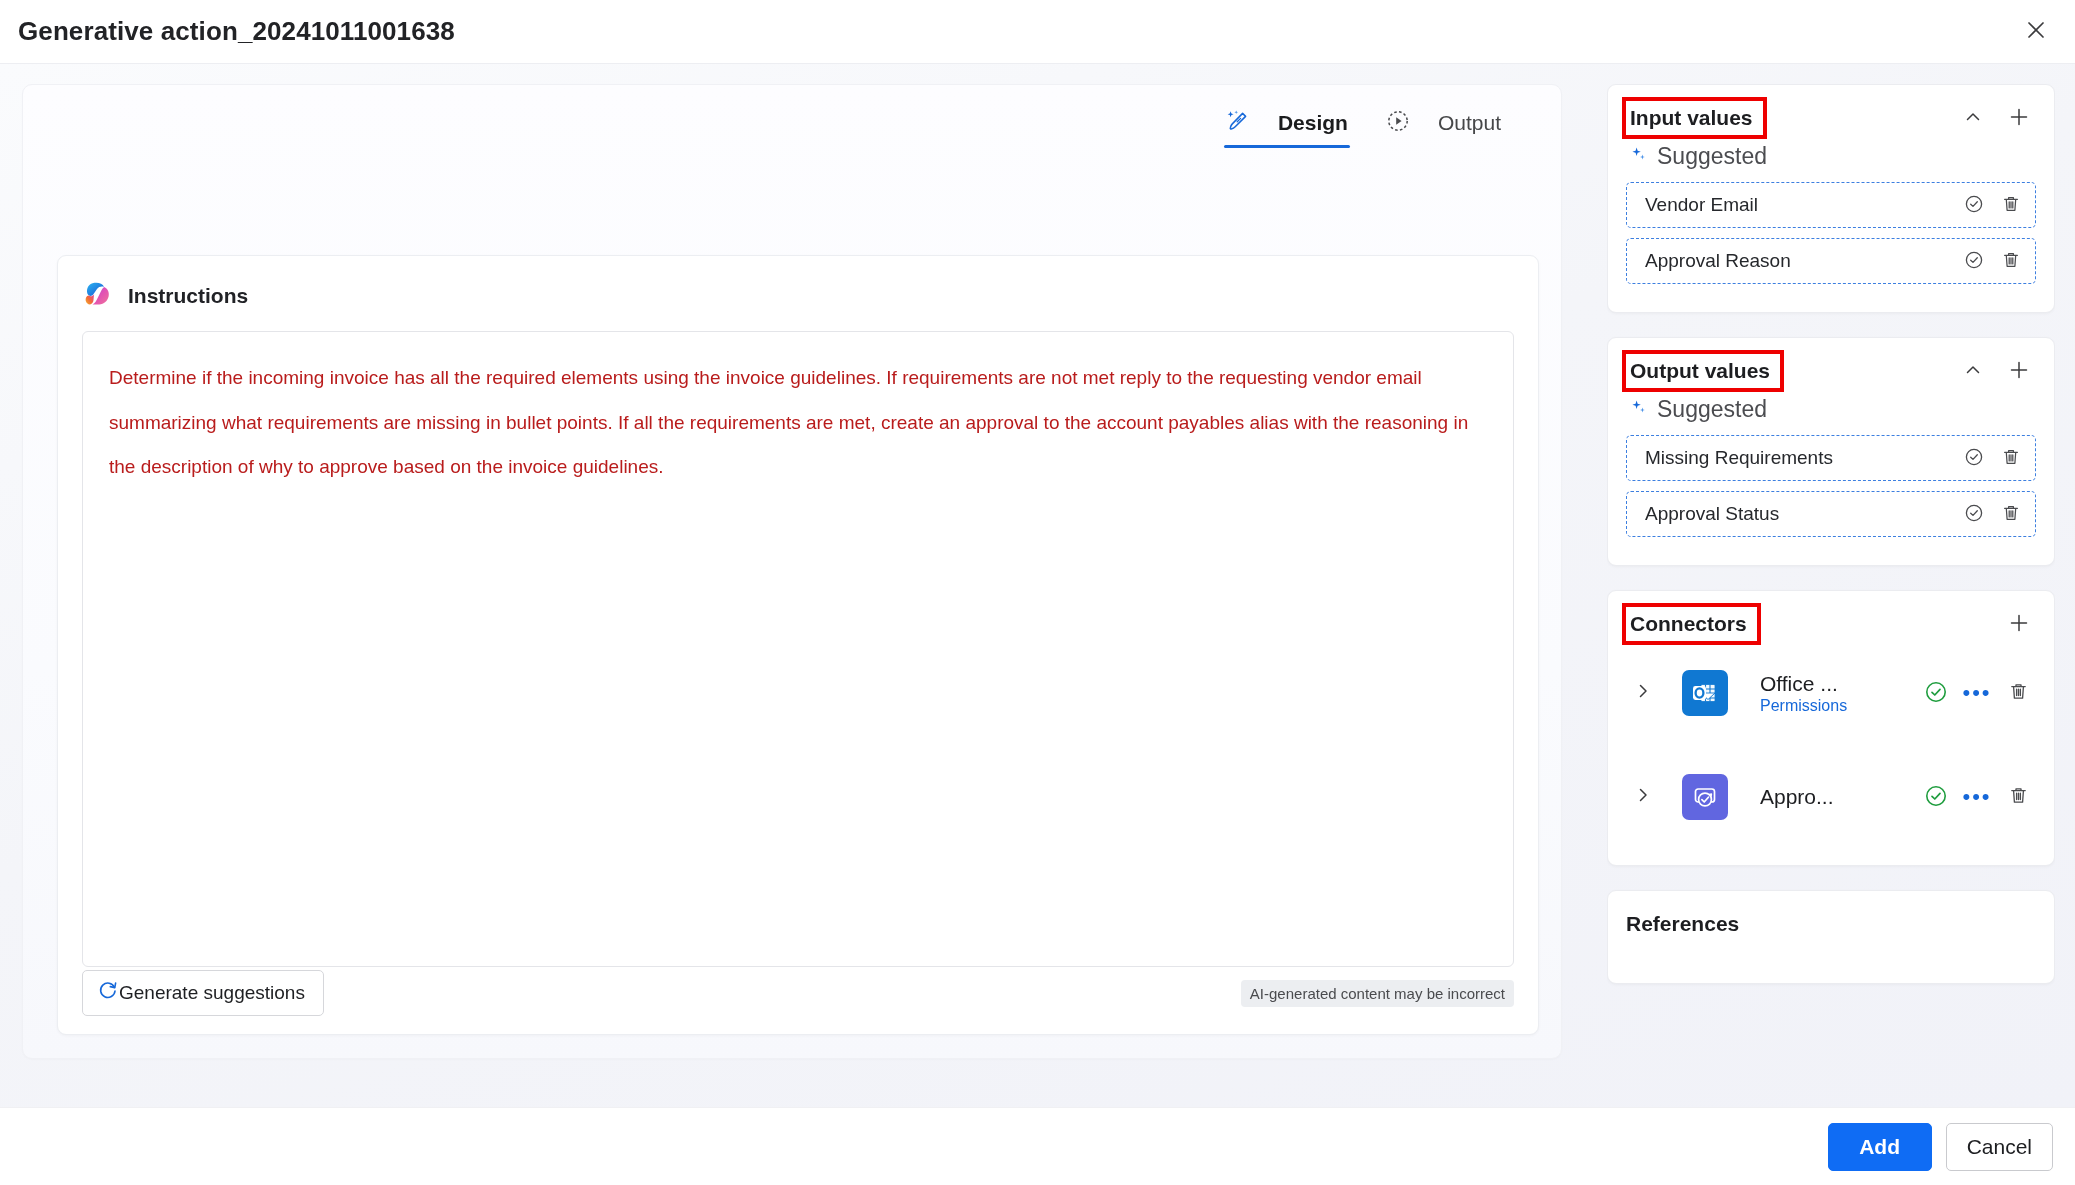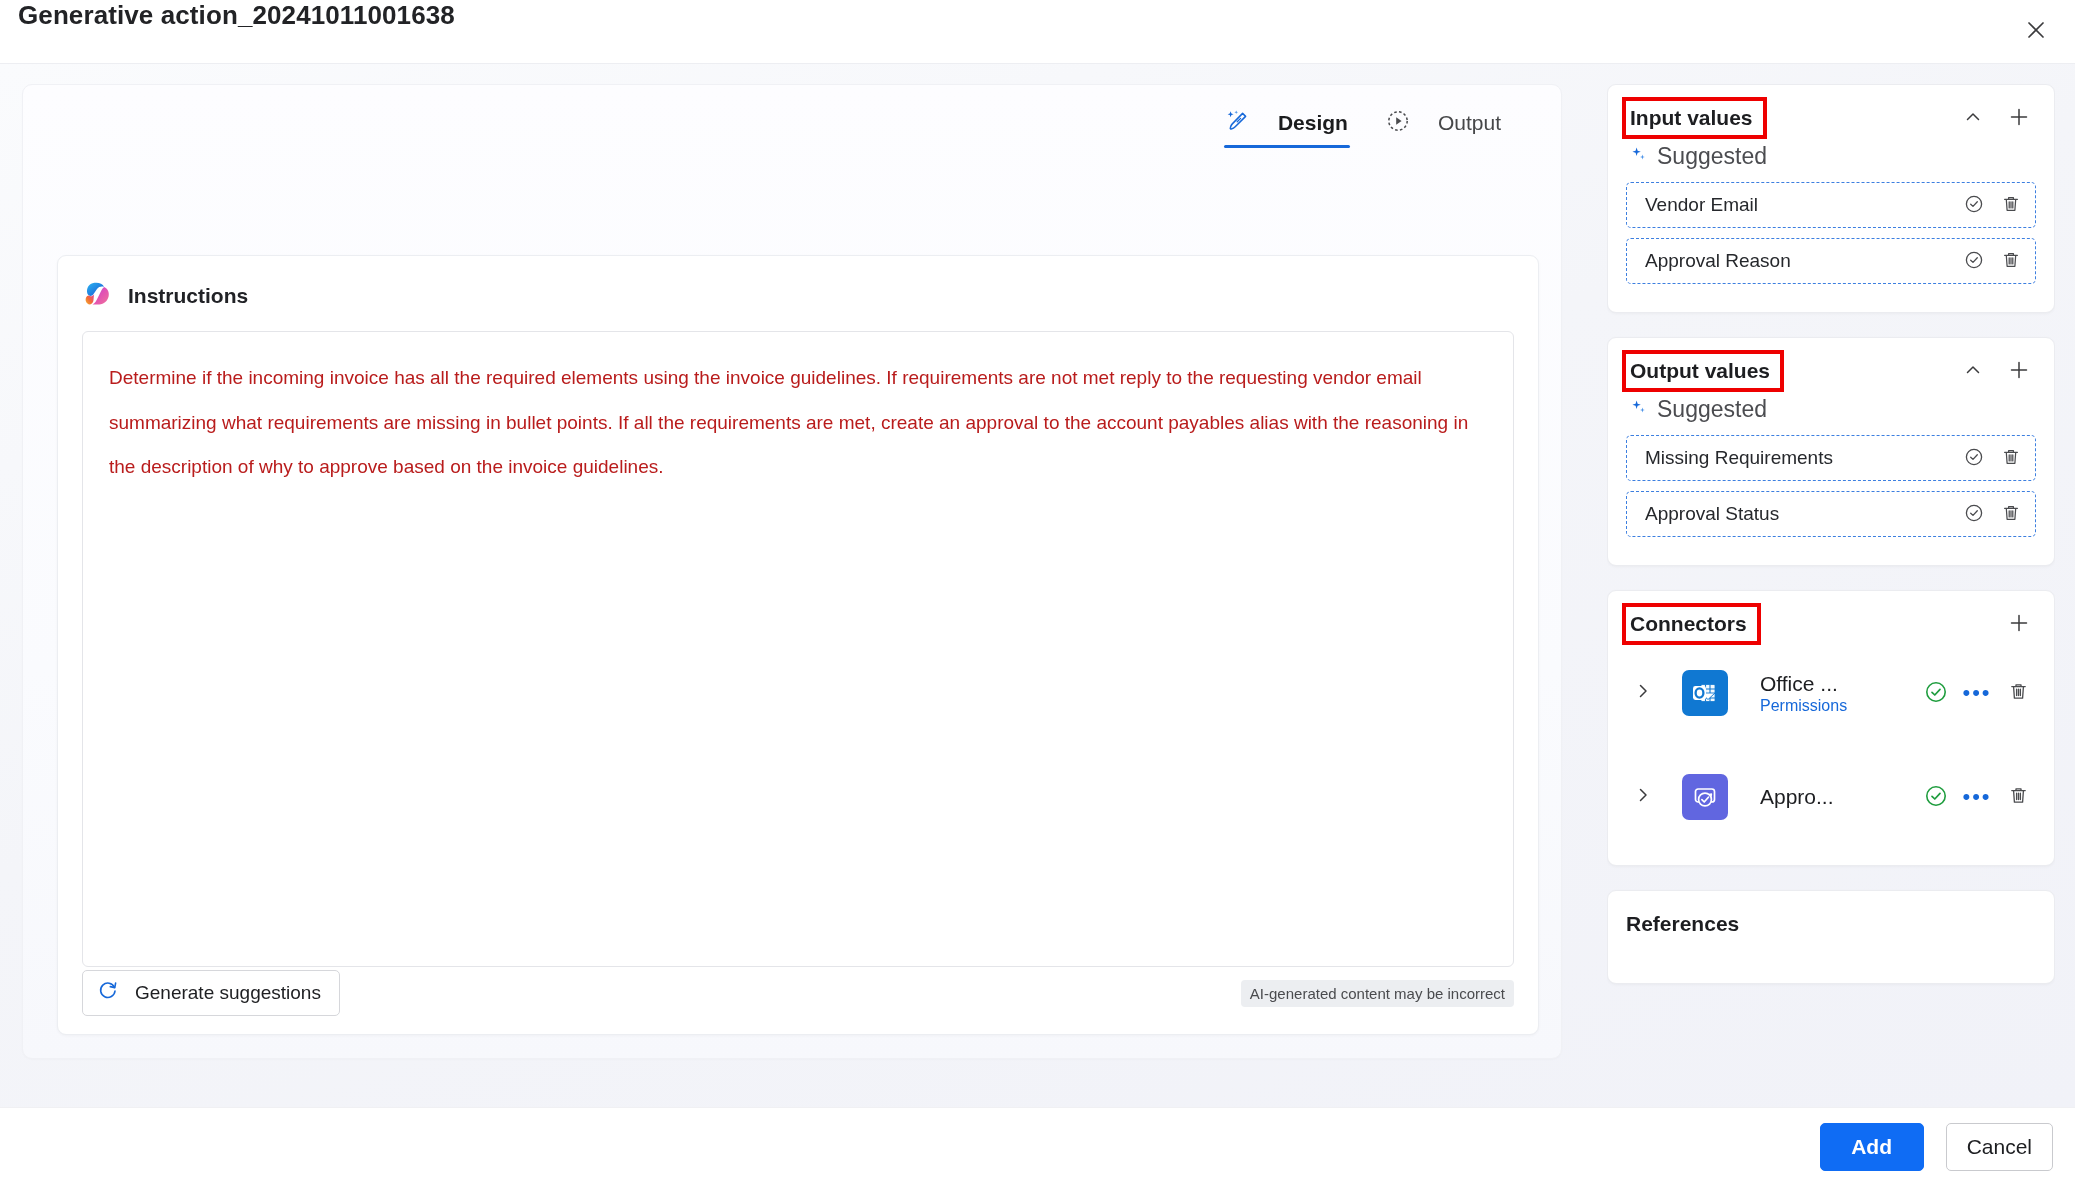--- a/index.html
+++ b/index.html
@@ -12,21 +12,21 @@
   .dialog {
     position: relative;
     width: 2075px; height: 1185px;
     display: flex; flex-direction: column;
     background: #ffffff;
   }
 
   
   .dialog-header {
     height: 64px; flex: 0 0 64px;
-    display: flex; 
+    display: flex; align-items: center;
     padding: 0 22px 0 18px;
     background: #ffffff;
     border-bottom: 1px solid #edeef2;
     position: relative;
     z-index: 5;
   }
   .dialog-title {
     font-size: 26px; font-weight: 600; color: #222326;
     letter-spacing: .1px;
   }
@@ -97,21 +97,21 @@
   .instr-text {
     font-size: 19px; color: #b91c1c; line-height: 2.35;
     white-space: pre-wrap;
   }
 
   .instr-footer {
     position: absolute; left: 24px; right: 24px; bottom: 18px;
     display: flex; align-items: center; justify-content: space-between;
   }
   .gen-btn {
-    display: flex; align-items: center; gap: 16px;
+    display: flex; align-items: center; gap: 0;
     height: 46px; padding: 0 18px 0 14px;
     background: #ffffff; border: 1px solid #d6d7db; border-radius: 5px;
     font-size: 19px; color: #1e1f22; cursor: pointer;
     font-family: "Liberation Sans", sans-serif;
   }
   .ai-note {
     font-size: 15px; color: #4a4b4e;
     background: #eceef1; border-radius: 4px;
     padding: 5px 9px;
   }
@@ -199,21 +199,21 @@
   .conn-actions { display: flex; align-items: center; gap: 9px; flex: 0 0 auto; }
   .dots { letter-spacing: 2px; color: #1668d9; font-size: 22px; line-height: 1; }
 
   .panel.references { padding-bottom: 40px; }
 
   
   .dialog-footer {
     height: 78px; flex: 0 0 78px;
     background: #ffffff;
     display: flex; align-items: center; justify-content: flex-end;
-    gap: 22px; padding: 0 22px;
+    gap: 14px; padding: 0 22px;
     border-top: 1px solid #f0f0f3;
   }
   .btn {
     min-width: 104px; height: 48px;
     border-radius: 5px; font-size: 21px;
     cursor: pointer; padding: 0 20px;
     font-family: "Liberation Sans", sans-serif;
   }
   .btn-primary { background: #0f6cf4; color: #ffffff; border: 1px solid #0f6cf4; font-weight: 600; }
   .btn-secondary { background: #ffffff; color: #1d1e21; border: 1px solid #c9cace; }

